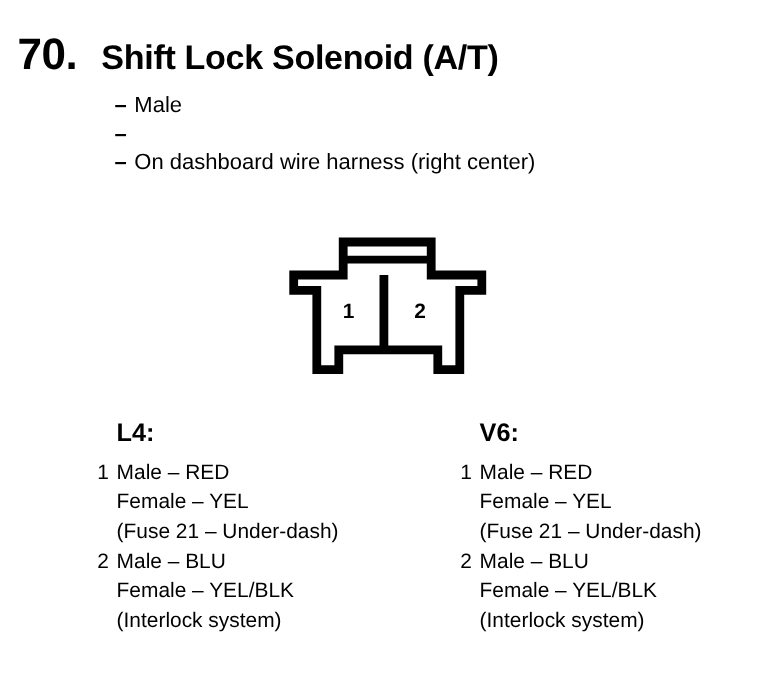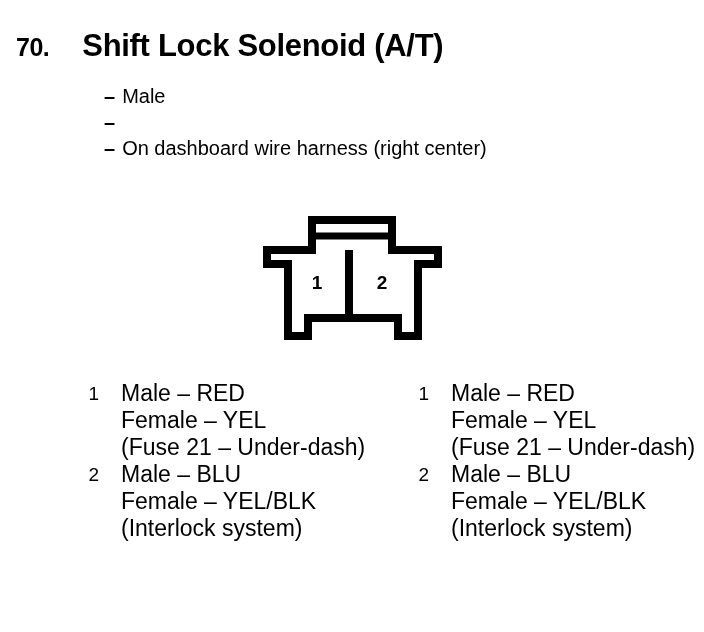--- a/index.html
+++ b/index.html
@@ -25,28 +25,28 @@
   }
   #title-row {
     position: absolute;
     left: 16px;
     top: 28px;
     display: flex;
     align-items: baseline;
     white-space: nowrap;
   }
   #item-number {
-    font-size: 25px;
+    font-size: 40px;
     font-weight: bold;
     letter-spacing: -0.5px;
   }
   #page-title {
     font-size: 31px;
     font-weight: bold;
-    margin-left: 33px;
+    margin-left: 22px;
     letter-spacing: -0.3px;
   }
 
   
   #notes {
     position: absolute;
     left: 104px;
     top: 83px;
   }
   .note-line {
@@ -109,24 +109,23 @@
     font-size: 19px;
     line-height: 27px;
     width: 21px;
     text-align: right;
     flex: 0 0 21px;
   }
   .pin-lines {
     margin-left: 7px;
   }
   .pin-line {
-    font-size: 23px;
+    font-size: 19px;
     line-height: 27px;
     white-space: nowrap;
-    margin-left: 15px;
   }
 </style>
 </head>
 <body>
 
 <div id="header">
   <div id="title-row">
     <span id="item-number">70.</span>
     <span id="page-title">Shift Lock Solenoid (A/T)</span>
   </div>
@@ -172,20 +171,21 @@
     <line x1="91" y1="40" x2="91" y2="108" stroke="#000000" stroke-width="8"></line>
 
     <text class="pin-num-label" x="59" y="79" text-anchor="middle">1</text>
     <text class="pin-num-label" x="124" y="79" text-anchor="middle">2</text>
   </svg>
 </div>
 
 <div id="pinout">
 
   <div class="pin-column" id="column-l4">
+    <div class="column-heading">L4:</div>
 
     <div class="pin-entry">
       <span class="pin-index">1</span>
       <div class="pin-lines">
         <div class="pin-line">Male – RED</div>
         <div class="pin-line">Female – YEL</div>
         <div class="pin-line">(Fuse 21 – Under-dash)</div>
       </div>
     </div>
 
@@ -193,20 +193,21 @@
       <span class="pin-index">2</span>
       <div class="pin-lines">
         <div class="pin-line">Male – BLU</div>
         <div class="pin-line">Female – YEL/BLK</div>
         <div class="pin-line">(Interlock system)</div>
       </div>
     </div>
   </div>
 
   <div class="pin-column" id="column-v6">
+    <div class="column-heading">V6:</div>
 
     <div class="pin-entry">
       <span class="pin-index">1</span>
       <div class="pin-lines">
         <div class="pin-line">Male – RED</div>
         <div class="pin-line">Female – YEL</div>
         <div class="pin-line">(Fuse 21 – Under-dash)</div>
       </div>
     </div>
 

